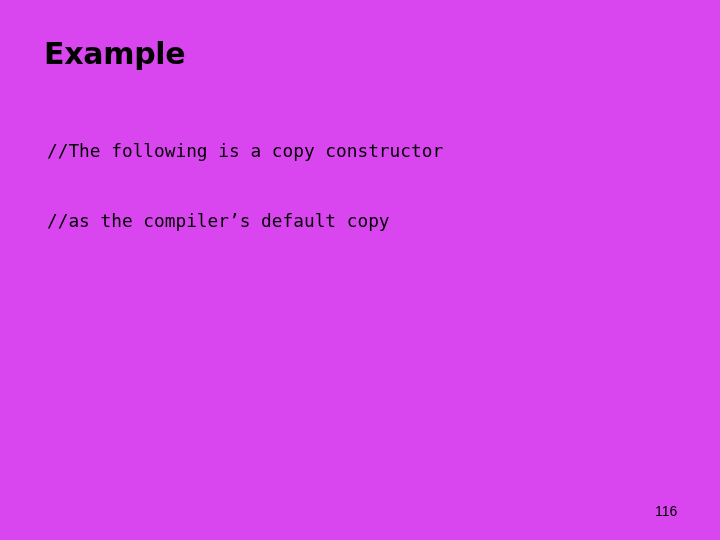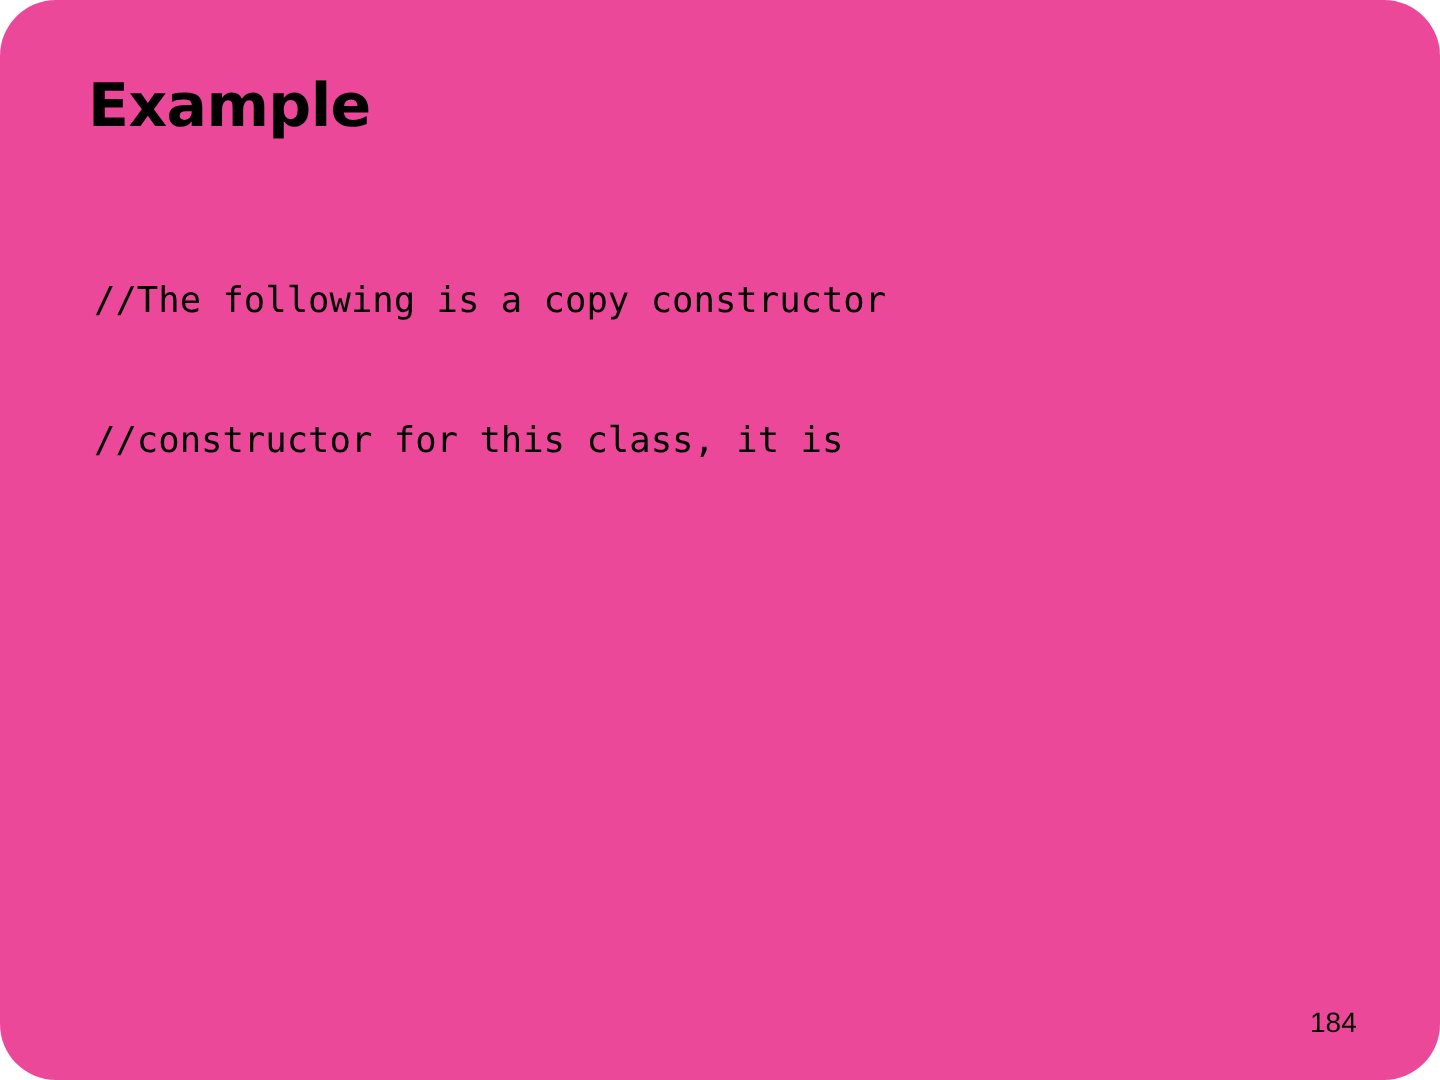--- a/index.html
+++ b/index.html
@@ -11,22 +11,21 @@
     height: 540px;
     background: #ffffff;
     font-family: "Liberation Sans", sans-serif;
     overflow: hidden;
     position: relative;
   }
 
   .slide {
     position: absolute;
     inset: 0;
-    background: #ec4899;
-    border-radius: 28px;
+    background: #d946ef;
   }
 
   .slide-title {
     position: absolute;
     left: 44px;
     top: 39px;
     font-family: "DejaVu Sans", sans-serif;
     font-size: 30px;
     font-weight: bold;
     color: #000000;
@@ -83,30 +82,30 @@
 <body>
 
 <div class="slide">
 
   <div class="slide-title">Example</div>
 
   <div class="code-body">
 
     <div class="comment-block">
       <span class="comment-line">//The following is a copy constructor</span>
-      <span class="comment-line">//constructor for this class, it is</span>
+      <span class="comment-line">//as the compiler’s default copy</span>
     </div>
 
     <div class="block-gap"></div>
 
     <div class="code-block">
       
       
       
       
       
     </div>
 
   </div>
 
-  <div class="page-number">184</div>
+  <div class="page-number">116</div>
 
 </div>
 
 </body></html>

